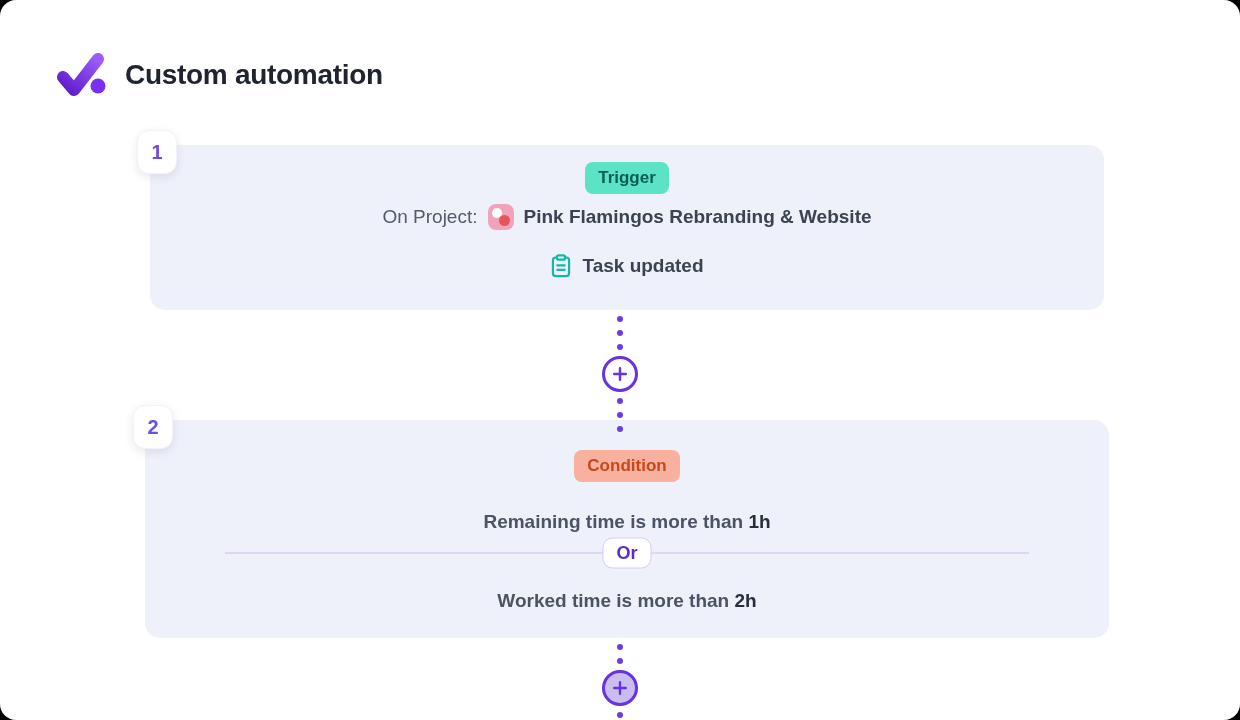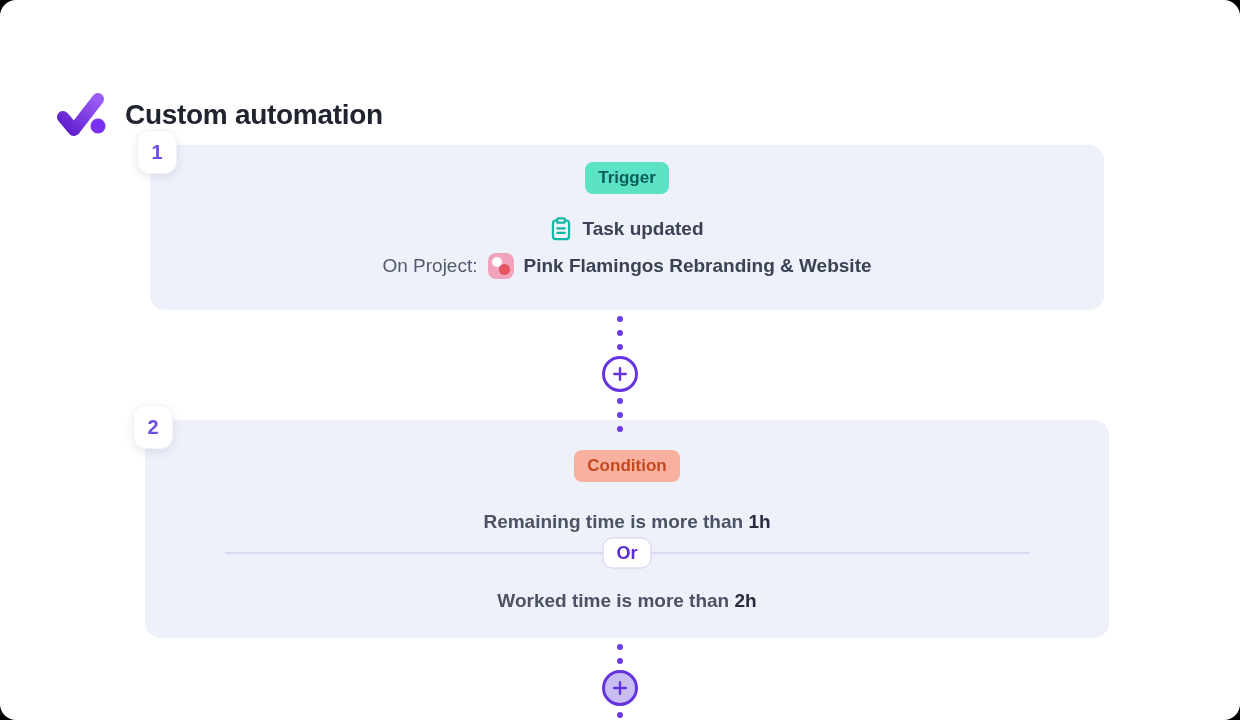--- a/index.html
+++ b/index.html
@@ -3,21 +3,21 @@
 <meta charset="utf-8">
 <style>
   * { margin:0; padding:0; box-sizing:border-box; }
   html,body { width:1240px; height:720px; }
   body { background:#000; font-family:"Liberation Sans","DejaVu Sans",sans-serif; }
 
   .app { position:relative; width:1240px; height:720px; background:#ffffff;
          border-radius:16px; overflow:hidden; }
 
   
-  .hdr { position:absolute; left:57px; top:52px; display:flex; align-items:center; gap:18px;margin-top:40px; }
+  .hdr { position:absolute; left:57px; top:52px; display:flex; align-items:center; gap:18px; }
   .logo { width:50px; height:46px; display:block; }
   .title { font-size:28px; font-weight:700; color:#20242e; letter-spacing:-0.3px; }
 
   
   .card { position:absolute; background:#eef0fa; border-radius:15px;
           display:flex; flex-direction:column; align-items:center; }
   .card1 { left:150px; top:145px; width:954px; height:165px; padding-top:17px; }
   .card2 { left:145px; top:420px; width:964px; height:218px; padding-top:30px; }
 
   .step-badge { position:absolute; width:40px; height:44px; background:#fff;
@@ -87,36 +87,36 @@
       <circle cx="41" cy="34" r="7.5" fill="#7b2ff0"></circle>
     </svg>
     <h1 class="title">Custom automation</h1>
   </div>
 
   <div class="step-badge badge1">1</div>
 
   <section class="card card1">
     <span class="pill pill-trigger">Trigger</span>
 
+    <div class="row row-project">
+      <span class="muted">On Project:</span>
+      <span class="proj-icon">
+        <i class="pw"></i>
+          <i class="pr"></i>
+      </span>
+      <span class="strong">Pink Flamingos Rebranding &amp; Website</span>
+    </div>
+
     <div class="row row-event">
       <svg width="22" height="24" viewBox="0 0 20 22">
         <rect x="2.6" y="3.2" width="14.8" height="17" rx="2.6" fill="none" stroke="#14b8a6" stroke-width="2"></rect>
         <rect x="6.3" y="1.2" width="7.4" height="4" rx="1.6" fill="#eef0fa" stroke="#14b8a6" stroke-width="2"></rect>
         <path d="M6.6 10.5h6.8M6.6 14.5h6.8" stroke="#14b8a6" stroke-width="2" stroke-linecap="round"></path>
       </svg>
       <span class="strong">Task updated</span>
-    </div>
-
-    <div class="row row-project">
-      <span class="muted">On Project:</span>
-      <span class="proj-icon">
-        <i class="pw"></i>
-          <i class="pr"></i>
-      </span>
-      <span class="strong">Pink Flamingos Rebranding &amp; Website</span>
     </div>
   </section>
 
   <div class="connector connector1">
     <div class="dot"></div>
     <div class="dot"></div>
     <div class="dot"></div>
     <button class="add-btn">
       <svg width="18" height="18" viewBox="0 0 18 18">
         <path d="M9 3.2v11.6M3.2 9h11.6" stroke="#6733e0" stroke-width="2.4" stroke-linecap="round"></path>

